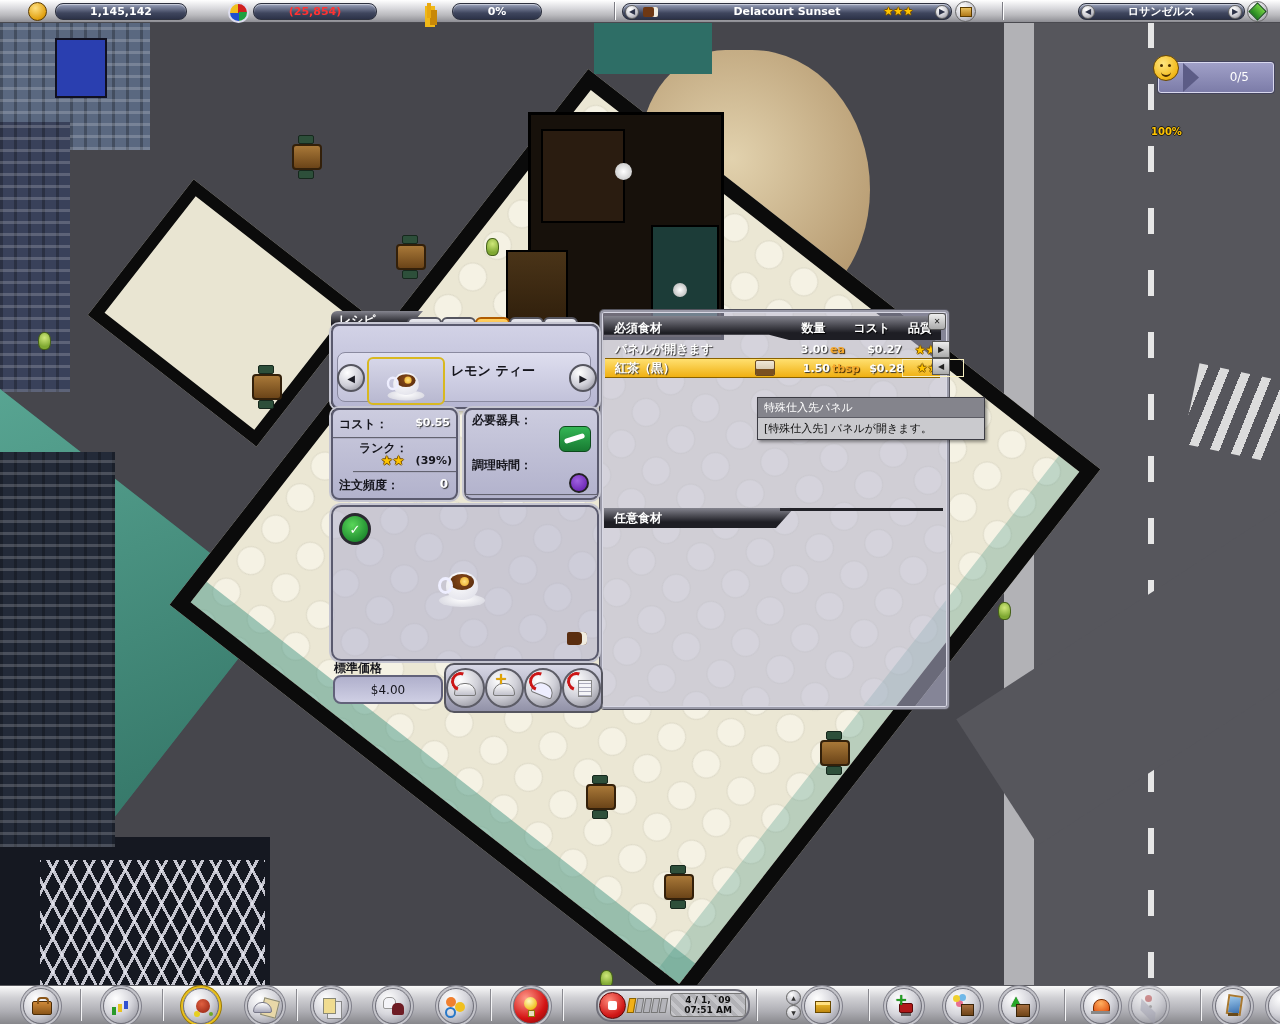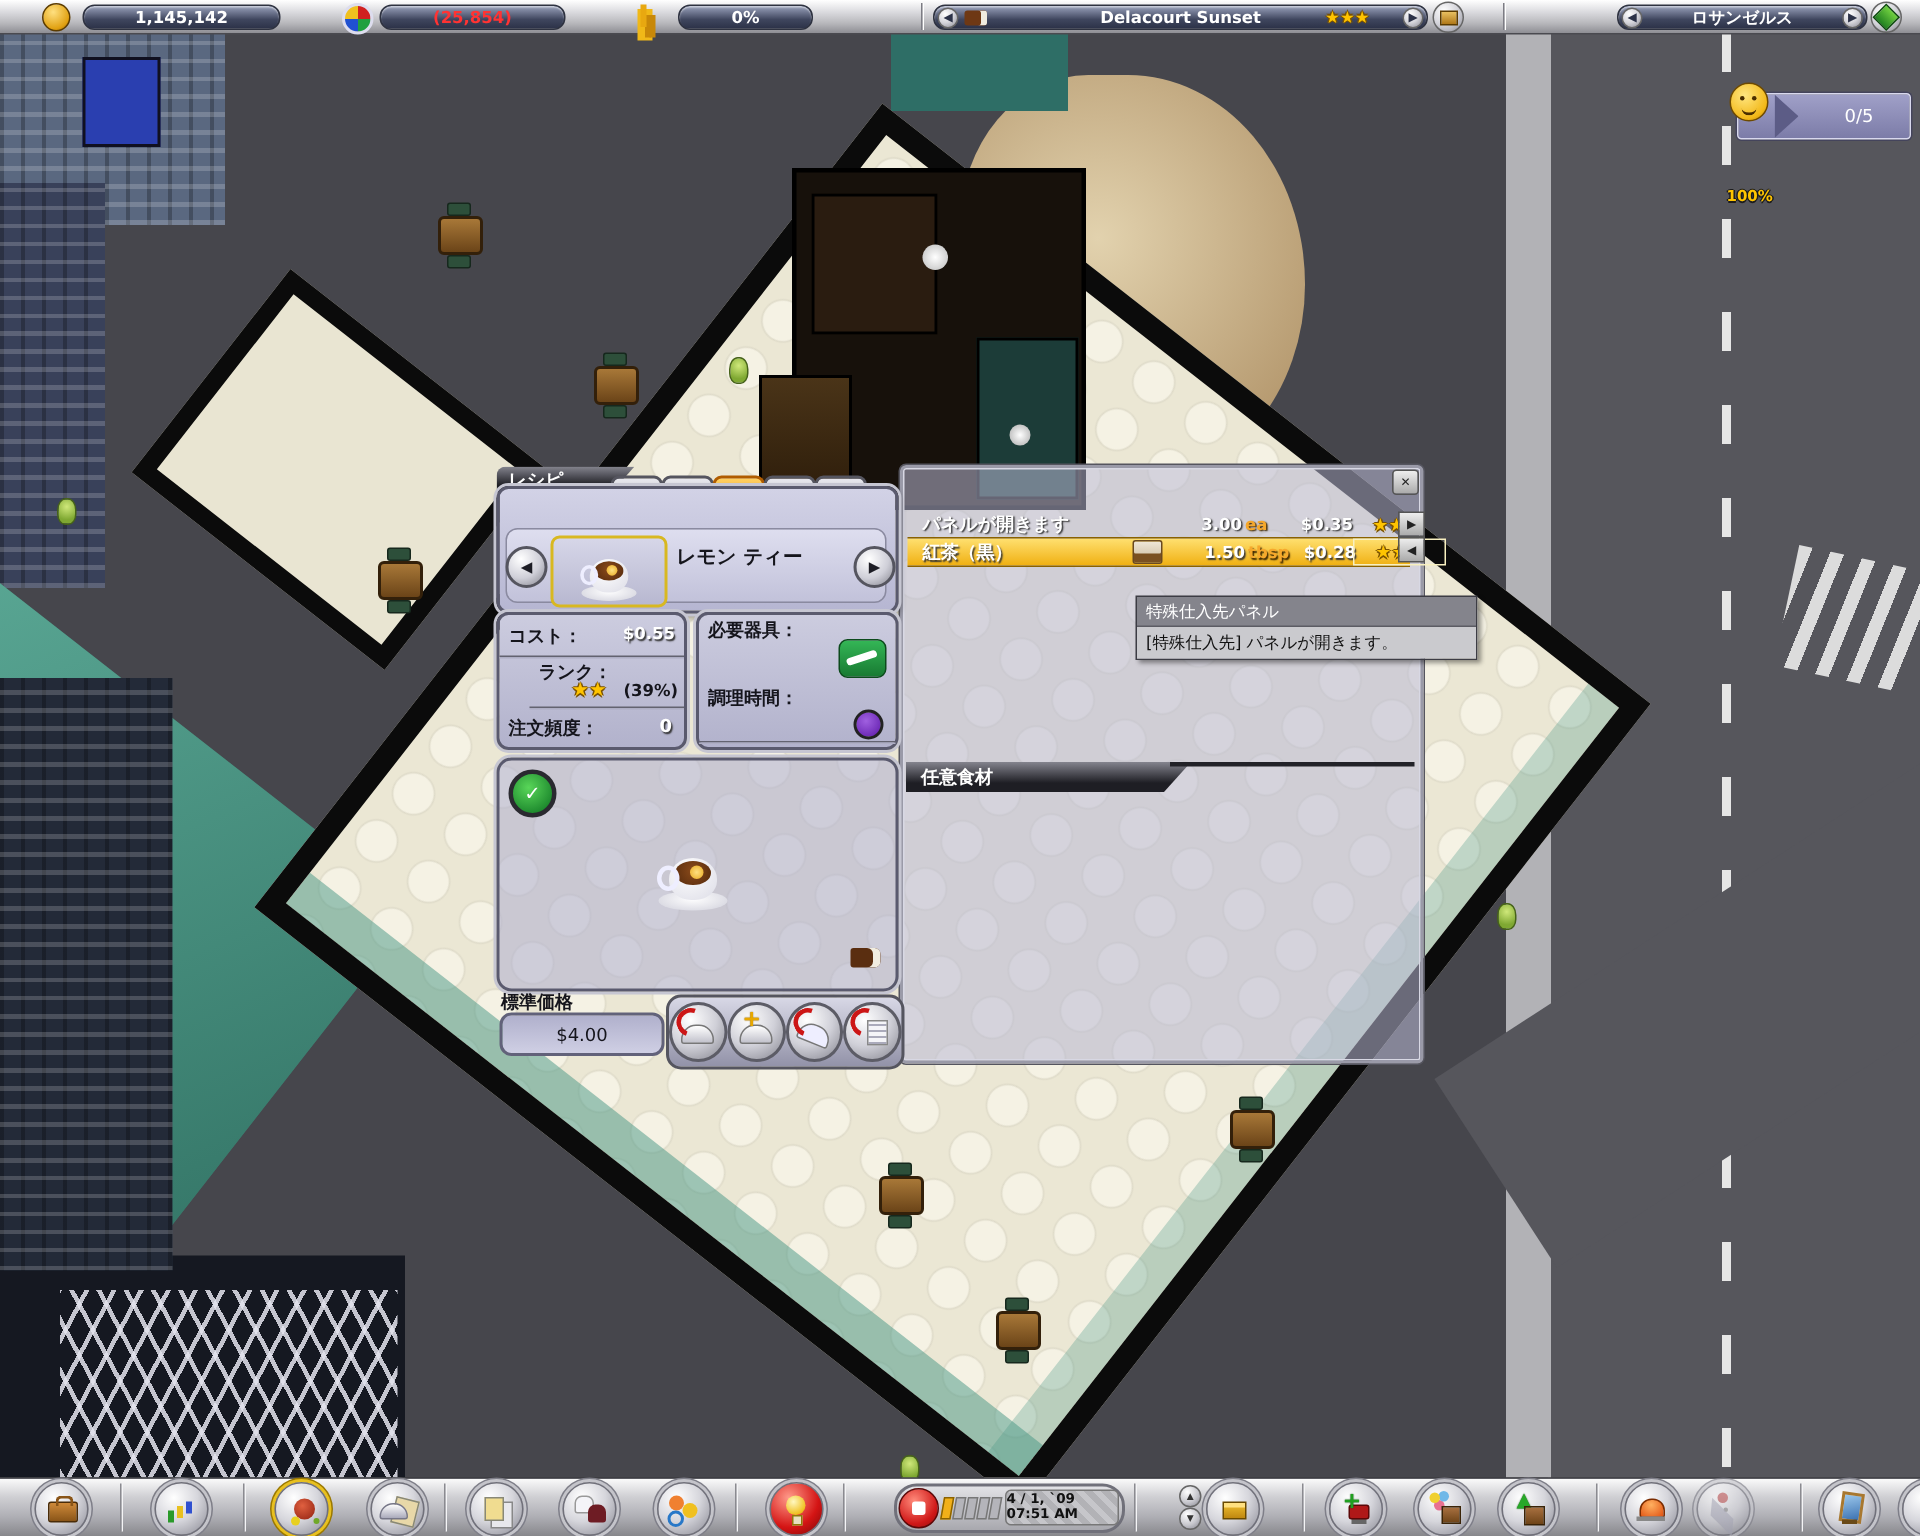--- a/index.html
+++ b/index.html
@@ -110,21 +110,21 @@
     box-shadow:0 0 0 2px #c4c4ca,0 0 0 3px #7e7e88;}
   .tbtn.hl{box-shadow:0 0 0 2px #e8c020,0 0 0 3px #9a7800;}
   .tico{position:absolute;}
   .timewrap{position:absolute;left:596px;top:3px;width:150px;height:29px;background:linear-gradient(#e2e2e6,#a8a8ae);border:2px solid #70707a;border-radius:15px;}
   .stopbtn{position:absolute;left:1px;top:1px;width:25px;height:25px;border-radius:50%;background:radial-gradient(circle at 38% 30%,#ff8a7a,#d01818 65%,#8e0c0c);border:1px solid #5c0808;}
   .stopbtn:after{content:"";position:absolute;left:8px;top:8px;width:9px;height:9px;background:#fff;border-radius:2px;}
   .speedbar{position:absolute;top:7px;width:5px;height:13px;background:#b4b4ba;border:1px solid #777;transform:skewX(-10deg);}
   .speedbar.on{background:#f2b018;border-color:#8a6200;}
   .datebox{position:absolute;left:72px;top:2px;width:74px;height:21px;border:1px solid #777;border-radius:4px;
     background:repeating-linear-gradient(45deg,#c6c6ca 0 4px,#b2b2b6 4px 8px);
-    font-size:9px;font-weight:bold;color:#111;text-align:left;line-height:10px;padding-top:1px;}
+    font-size:9px;font-weight:bold;color:#111;text-align:center;line-height:10px;padding-top:1px;}
   .mini{position:absolute;width:13px;height:13px;border-radius:50%;background:radial-gradient(circle at 35% 28%,#fff,#c8c8ce 55%,#85858f);border:1px solid #666;font-size:6px;color:#333;display:flex;align-items:center;justify-content:center;}
 </style>
 </head>
 <body>
 
 <div class="screen">
 
   <div class="scene">
     <div class="abs win" style="left:0;top:0;width:150px;height:128px;background-color:#5a6880;"></div>
     <div class="abs" style="left:55px;top:16px;width:48px;height:56px;background:#2a3fb0;border:2px solid #101020;"></div>
@@ -289,30 +289,36 @@
           <div class="swoosh"></div>
         </div>
       <div class="actbtn">
           <div class="page"></div>
           <div class="swoosh"></div>
         </div>
     </div>
   </div>
 
   <div class="ingred">
+    <div class="ihead darkbar" style="clip-path:polygon(0 0,100% 0,100% 100%,185px 100%,165px 78%,0 78%);">
+      <span class="ttl">必須食材</span>
+      <span class="colh" style="width:66px;text-align:center;">数量</span>
+      <span class="colh" style="width:56px;text-align:center;">コスト</span>
+      <span class="colh" style="width:44px;text-align:center;">品質</span>
+    </div>
     <div class="sqbtn" style="right:1px;top:1px;border-radius:3px;">
         <span>✕</span>
       </div>
 
     <div class="irow" style="top:29px;">
       <span class="iname">パネルが開きます</span>
       <span class="iicon"></span>
       <span class="iqty">3.00</span>
       <span class="iunit">ea</span>
-      <span class="icost">$0.35</span>
+      <span class="icost">$0.27</span>
       <span class="istars stars">★★★</span>
     </div>
     <div class="irow sel" style="top:46px;">
       <span class="iname">紅茶（黒）</span>
       <span class="iicon" style="background:linear-gradient(#efe7d7,#c9b89a);border:1px solid #6a4a20;border-radius:2px;box-shadow:inset 0 -6px 0 #7a5020;"></span>
       <span class="iqty">1.50</span>
       <span class="iunit">tbsp</span>
       <span class="icost">$0.28</span>
       <span class="istars stars" style="outline:1px solid #f8f0c0;outline-offset:1px;">★★★</span>
     </div>

